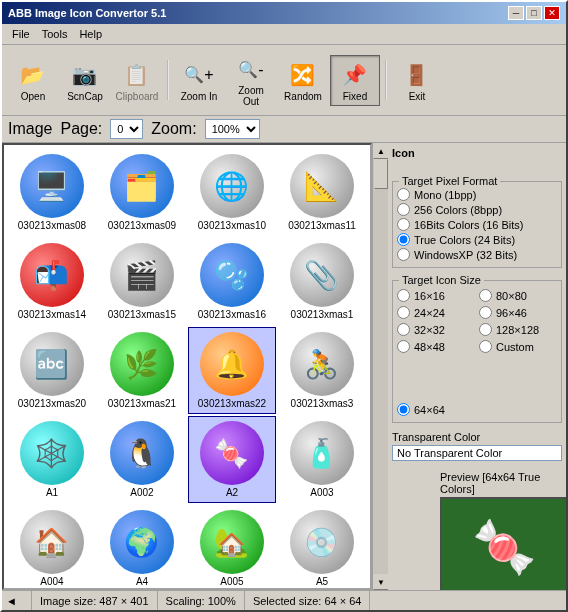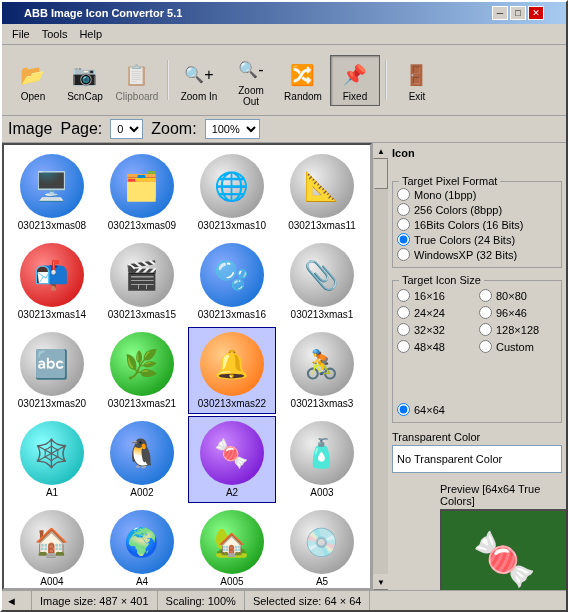--- a/index.html
+++ b/index.html
@@ -13,21 +13,21 @@
       border-bottom-color: #404040;
       background: #d4d0c8;
       display: flex;
       flex-direction: column;
       overflow: hidden;
     }
 
     .title-bar {
       background: linear-gradient(to right, #0a246a, #a6caf0);
       color: white;
-      padding: 3px 22px;
+      padding: 3px 6px;
       display: flex;
       align-items: center;
       justify-content: space-between;
       height: 22px;
       flex-shrink: 0;
       gap: 44px;
     }
     .title-bar-text {
       font-size: 11px;
       font-weight: bold;
@@ -192,21 +192,21 @@
       grid-template-columns: 1fr 1fr;
       gap: 2px 4px;
       margin-top: 2px;
     }
 
     .transparent-section { margin-top: 2px; }
     .trans-label { font-size: 11px; margin-bottom: 2px; }
     .trans-color-box {
       border: 1px solid #7f9db9;
       background: white;
-      height: 28px;
+      height: 16px;
       display: flex;
       align-items: center;
       padding: 0 4px;
       font-size: 11px;
     }
 
     .preview-section { margin-top: 4px; padding-left: 48px; }
     .preview-label { font-size: 11px; margin-bottom: 2px; }
     .preview-box {
       border: 2px inset #a0a0a0;

